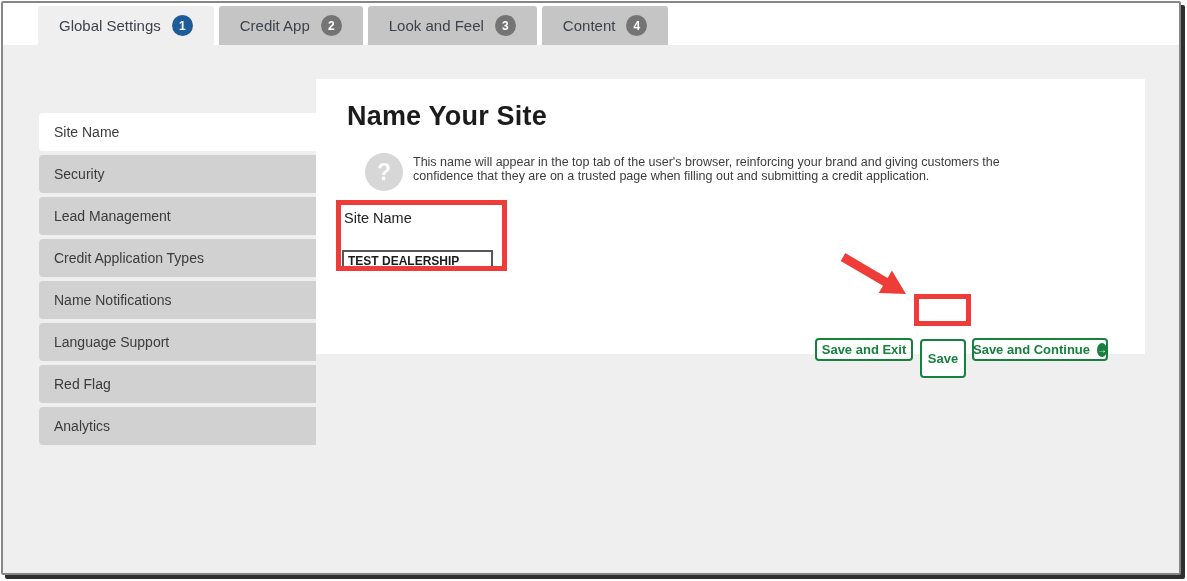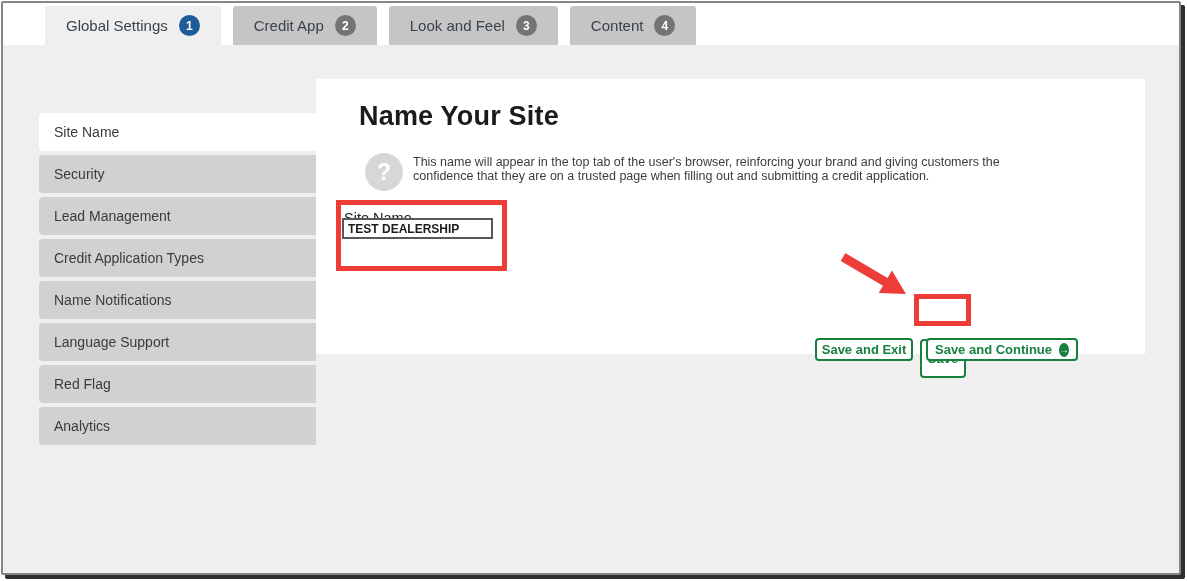--- a/index.html
+++ b/index.html
@@ -6,59 +6,59 @@
   html,body { width:1187px; height:581px; background:#ffffff; overflow:hidden;
     font-family:"Liberation Sans", sans-serif; }
   .frame { position:absolute; left:1px; top:1px; width:1180px; height:574px;
     background:#ffffff; border:2px solid #868686; border-radius:2px;
     box-shadow:4px 4px 0 rgba(10,10,10,0.85); overflow:hidden; }
 
   
   .tabstrip { position:absolute; left:35px; top:3px; display:flex; gap:5px; }
   .tab { display:flex; align-items:center; gap:11px; height:39px; padding:0 21px;
     background:#c6c5c5; border-radius:3px 3px 0 0; font-size:15px; color:#3a434c;
-    cursor:pointer; white-space:nowrap;margin-left:7px; }
+    cursor:pointer; white-space:nowrap; }
   .tab.active { background:#f0efef; }
   .badge { width:21px; height:21px; border-radius:50%; background:#757474; color:#fff;
     font-size:12px; font-weight:bold; display:flex; align-items:center; justify-content:center; }
   .tab.active .badge { background:#1d5c99; }
 
   
   .page { position:absolute; left:0; top:42px; width:100%; height:532px; background:#f0efef; }
 
   
   .sidebar { position:absolute; left:36px; top:110px; width:277px; }
   .side-item { height:38px; line-height:38px; margin-bottom:4px; padding-left:15px;
     background:#d2d1d1; border-radius:4px 0 0 4px; font-size:14px; color:#3b3b3b;
     cursor:pointer; }
   .side-item.active { background:#ffffff; }
 
   
   .panel { position:absolute; left:313px; top:76px; width:829px; height:275px; background:#ffffff; }
   .panel h1 { position:absolute; left:31px; top:22px; font-size:27px; font-weight:bold;
-    color:#1b1b1b; letter-spacing:0.2px;margin-left:12px; }
+    color:#1b1b1b; letter-spacing:0.2px; }
   .help-circle { position:absolute; left:49px; top:74px; width:38px; height:38px;
     border-radius:50%; background:#d8d7d7; color:#ffffff; font-weight:bold; font-size:23px;
     display:flex; align-items:center; justify-content:center; }
   .desc { position:absolute; left:97px; top:76px; width:648px; font-size:12.5px;
     line-height:14px; color:#3c3c3c; }
 
   .field-label { position:absolute; left:341px; top:207px; font-size:14.5px; color:#222222; }
-  .field-input { position:absolute; left:339px; top:215px; width:151px; height:21px;
+  .field-input { position:absolute; left:339px; top:247px; width:151px; height:21px;
     border:2px solid #55575a; background:#ffffff; font-family:"Liberation Sans",sans-serif;
     font-size:12px; font-weight:bold; color:#1c1c1c; padding:0 4px; }
 
   
   .btn { position:absolute; top:295px; height:23px; background:#ffffff;
     border:2px solid #17803f; border-radius:4px; color:#17803f; font-weight:bold;
     font-size:13px; display:flex; align-items:center; justify-content:center;
     gap:7px; cursor:pointer; padding:0 10px; white-space:nowrap;margin-top:40px; }
   .btn-save-exit { left:812px; width:98px; }
   .btn-save { left:917px; width:46px; top:296px; height:39px; }
-  .btn-continue { left:923px; width:152px; }
+  .btn-continue { left:969px; width:136px; }
   .circle-arrow { width:14px; height:14px; border-radius:50%; background:#17803f;
     color:#ffffff; font-size:10px; font-weight:bold; display:flex; align-items:center;
     justify-content:center; line-height:1; }
 
   
   .annot-rect { position:absolute; border:5px solid #ee3d38; background:transparent;
     pointer-events:none; z-index:9; }
   .annot-field { left:333px; top:197px; width:171px; height:71px; }
   .annot-save { left:911px; top:291px; width:57px; height:32px; }
   .annot-arrow { position:absolute; left:830px; top:245px; z-index:9; pointer-events:none; }

